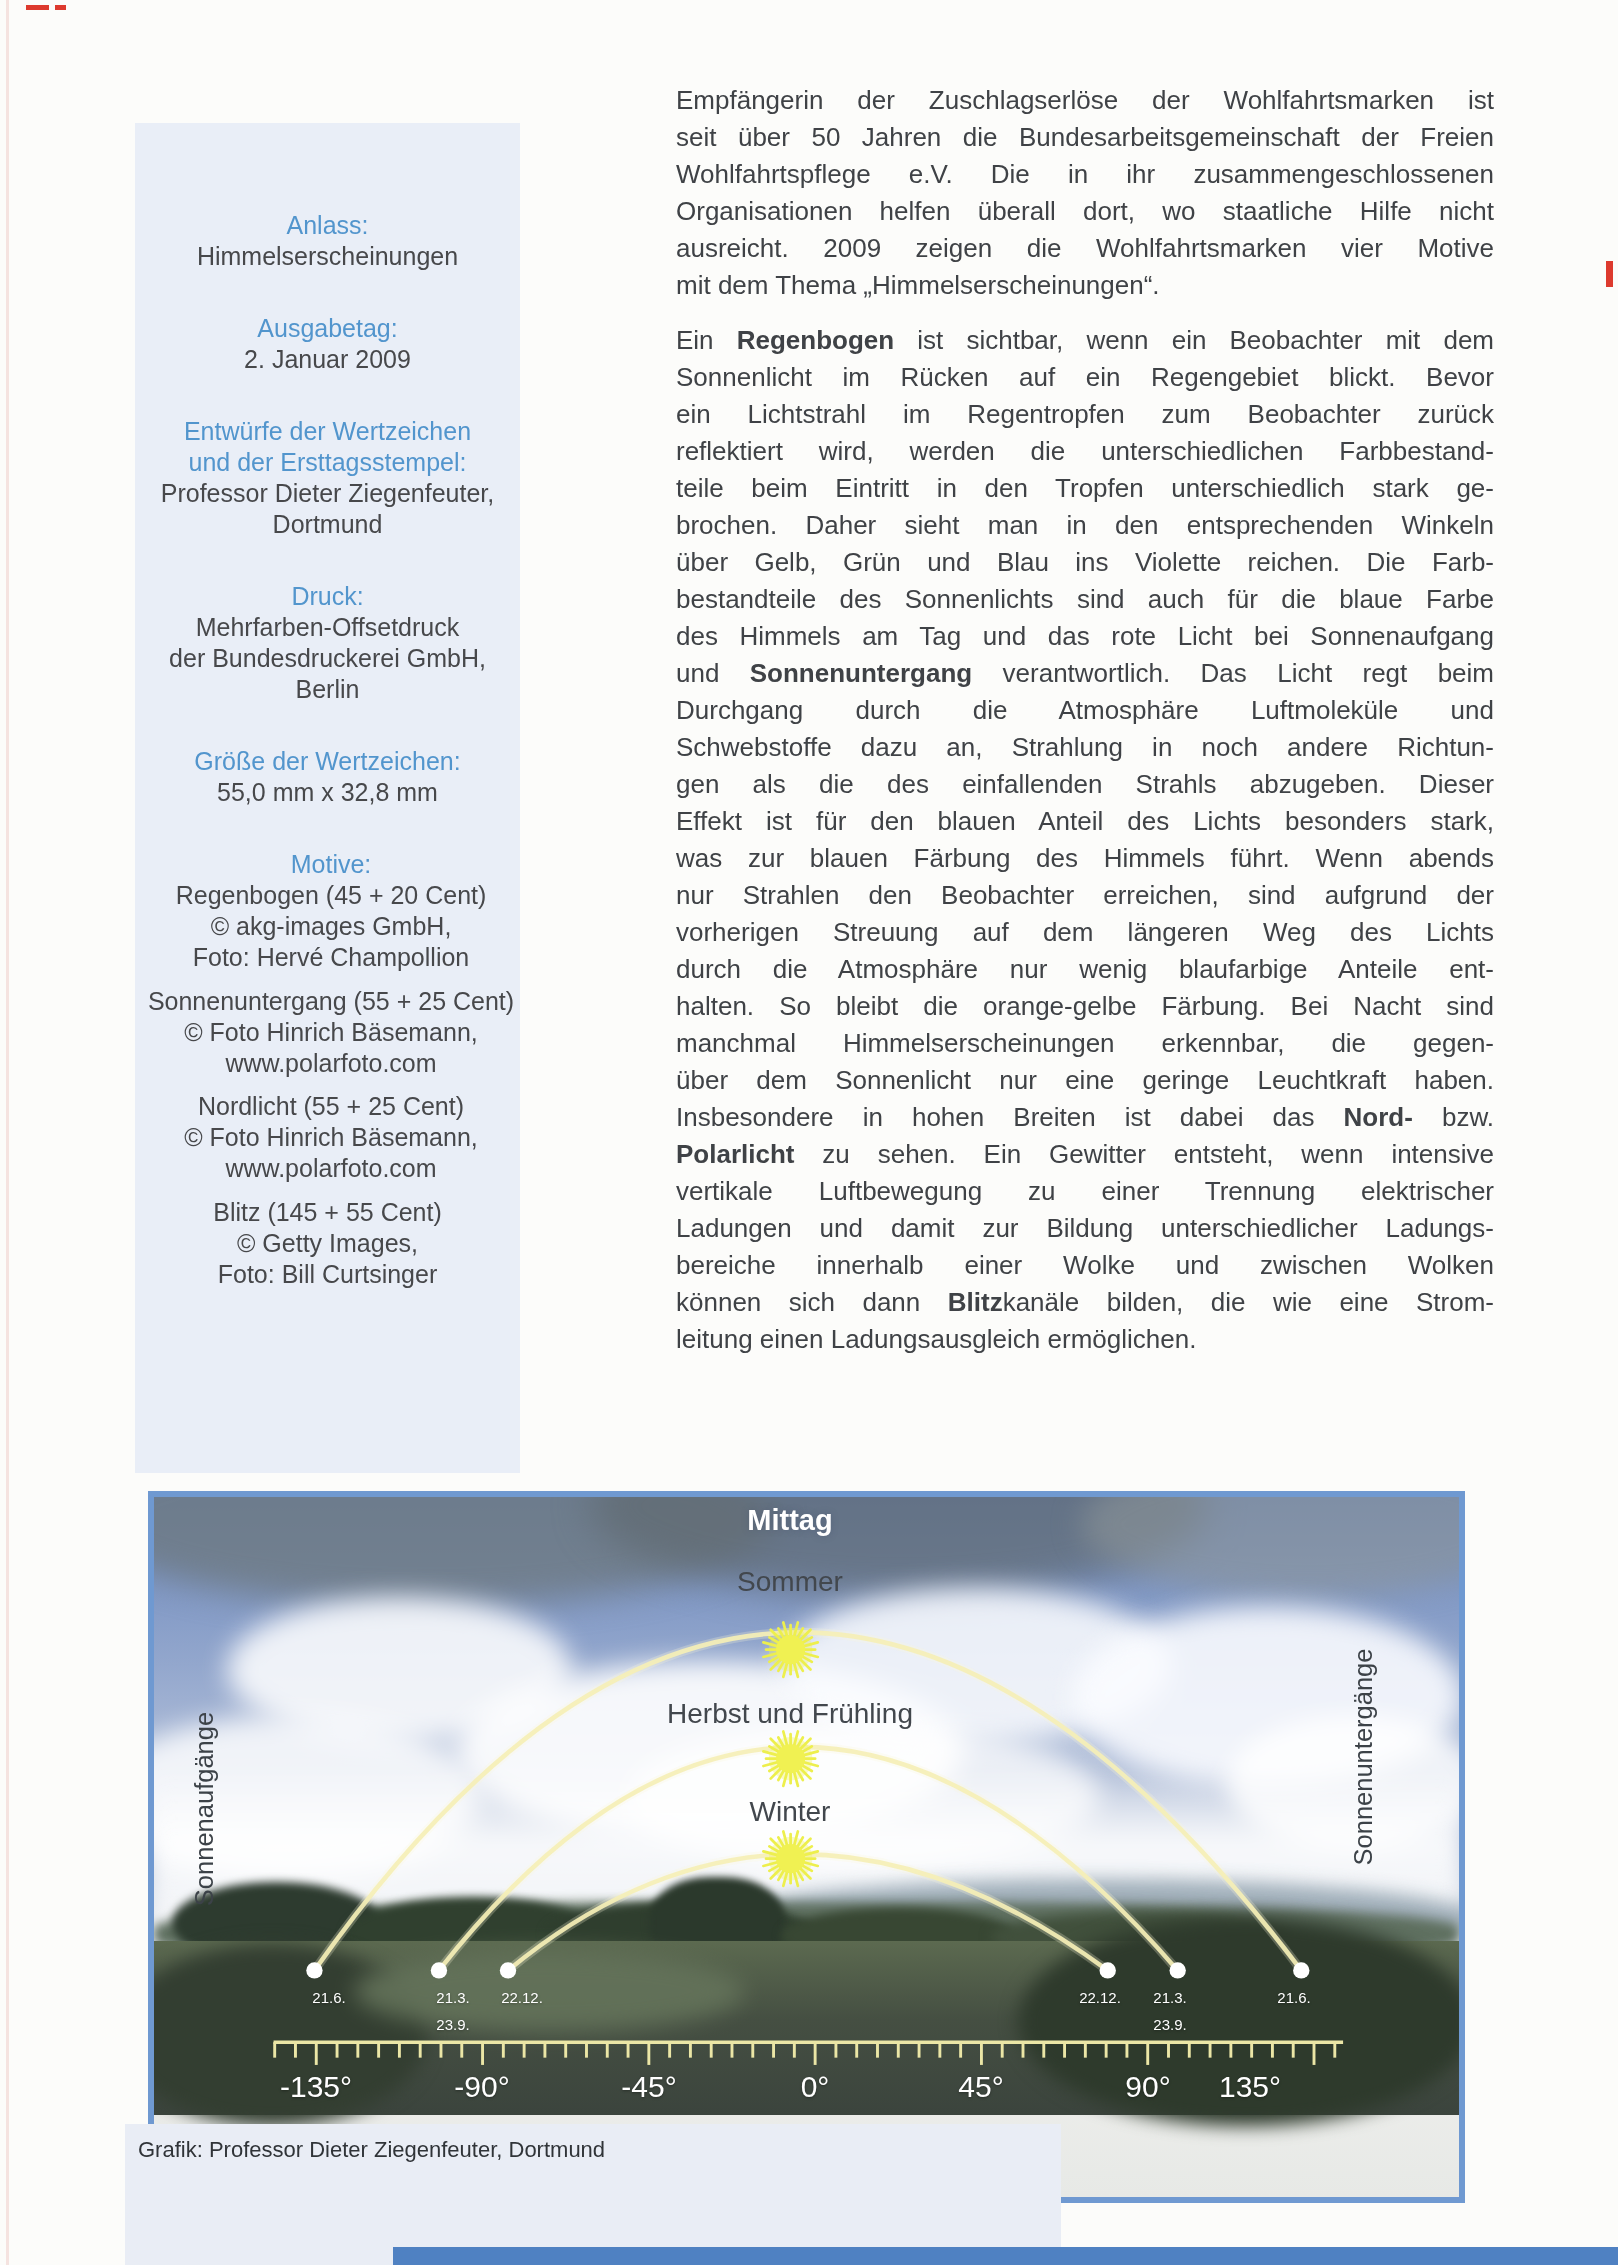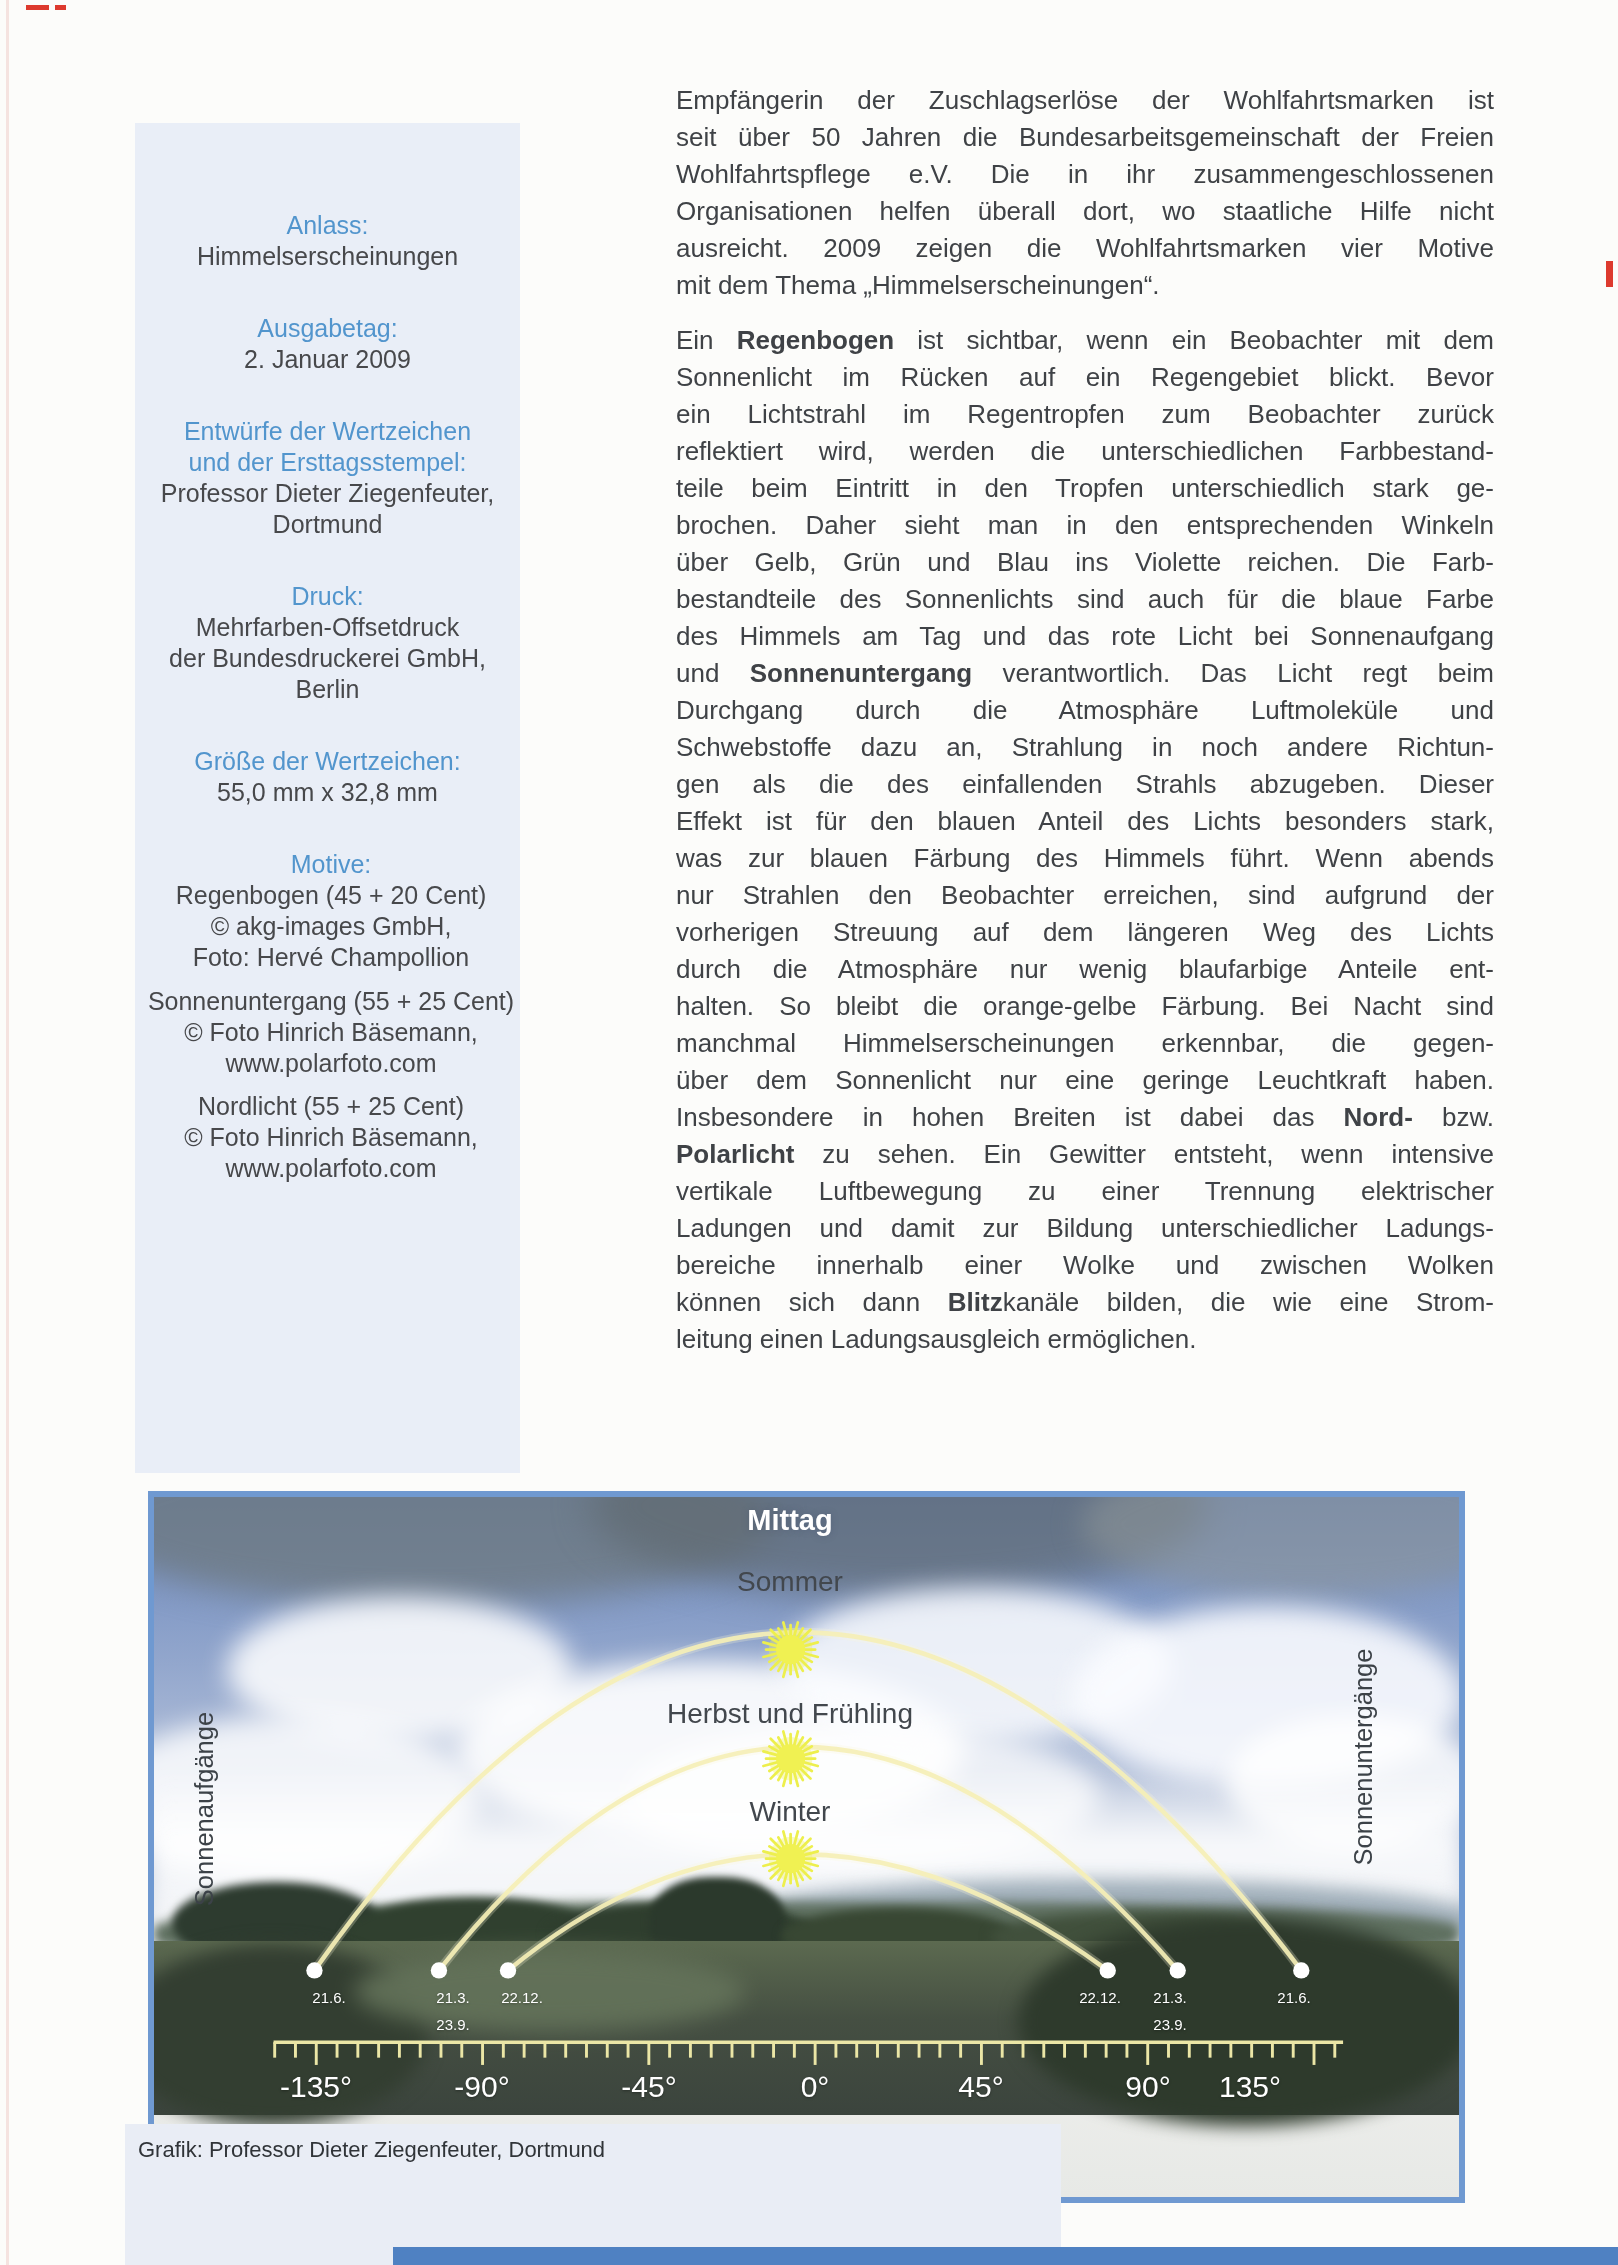--- a/index.html
+++ b/index.html
@@ -97,20 +97,25 @@
       </div>
       <div class="sb-block tight">
         <div class="sb-t">Sonnenuntergang (55 + 25 Cent)</div>
         <div class="sb-t">© Foto Hinrich Bäsemann,</div>
         <div class="sb-t">www.polarfoto.com</div>
       </div>
       <div class="sb-block tight">
         <div class="sb-t">Nordlicht (55 + 25 Cent)</div>
         <div class="sb-t">© Foto Hinrich Bäsemann,</div>
         <div class="sb-t">www.polarfoto.com</div>
+      </div>
+      <div class="sb-block">
+        <div class="sb-t">Blitz (145 + 55 Cent)</div>
+        <div class="sb-t">© Getty Images,</div>
+        <div class="sb-t">Foto: Bill Curtsinger</div>
       </div>
     </div>
 
   <div class="article">
       <div class="para">
         <div class="tline"><span>Empfängerin der Zuschlagserlöse der Wohlfahrtsmarken ist</span></div>
         <div class="tline"><span>seit über 50 Jahren die Bundesarbeitsgemeinschaft der Freien</span></div>
         <div class="tline"><span>Wohlfahrtspflege e.V. Die in ihr zusammengeschlossenen</span></div>
         <div class="tline"><span>Organisationen helfen überall dort, wo staatliche Hilfe nicht</span></div>
         <div class="tline"><span>ausreicht. 2009 zeigen die Wohlfahrtsmarken vier Motive</span></div>

